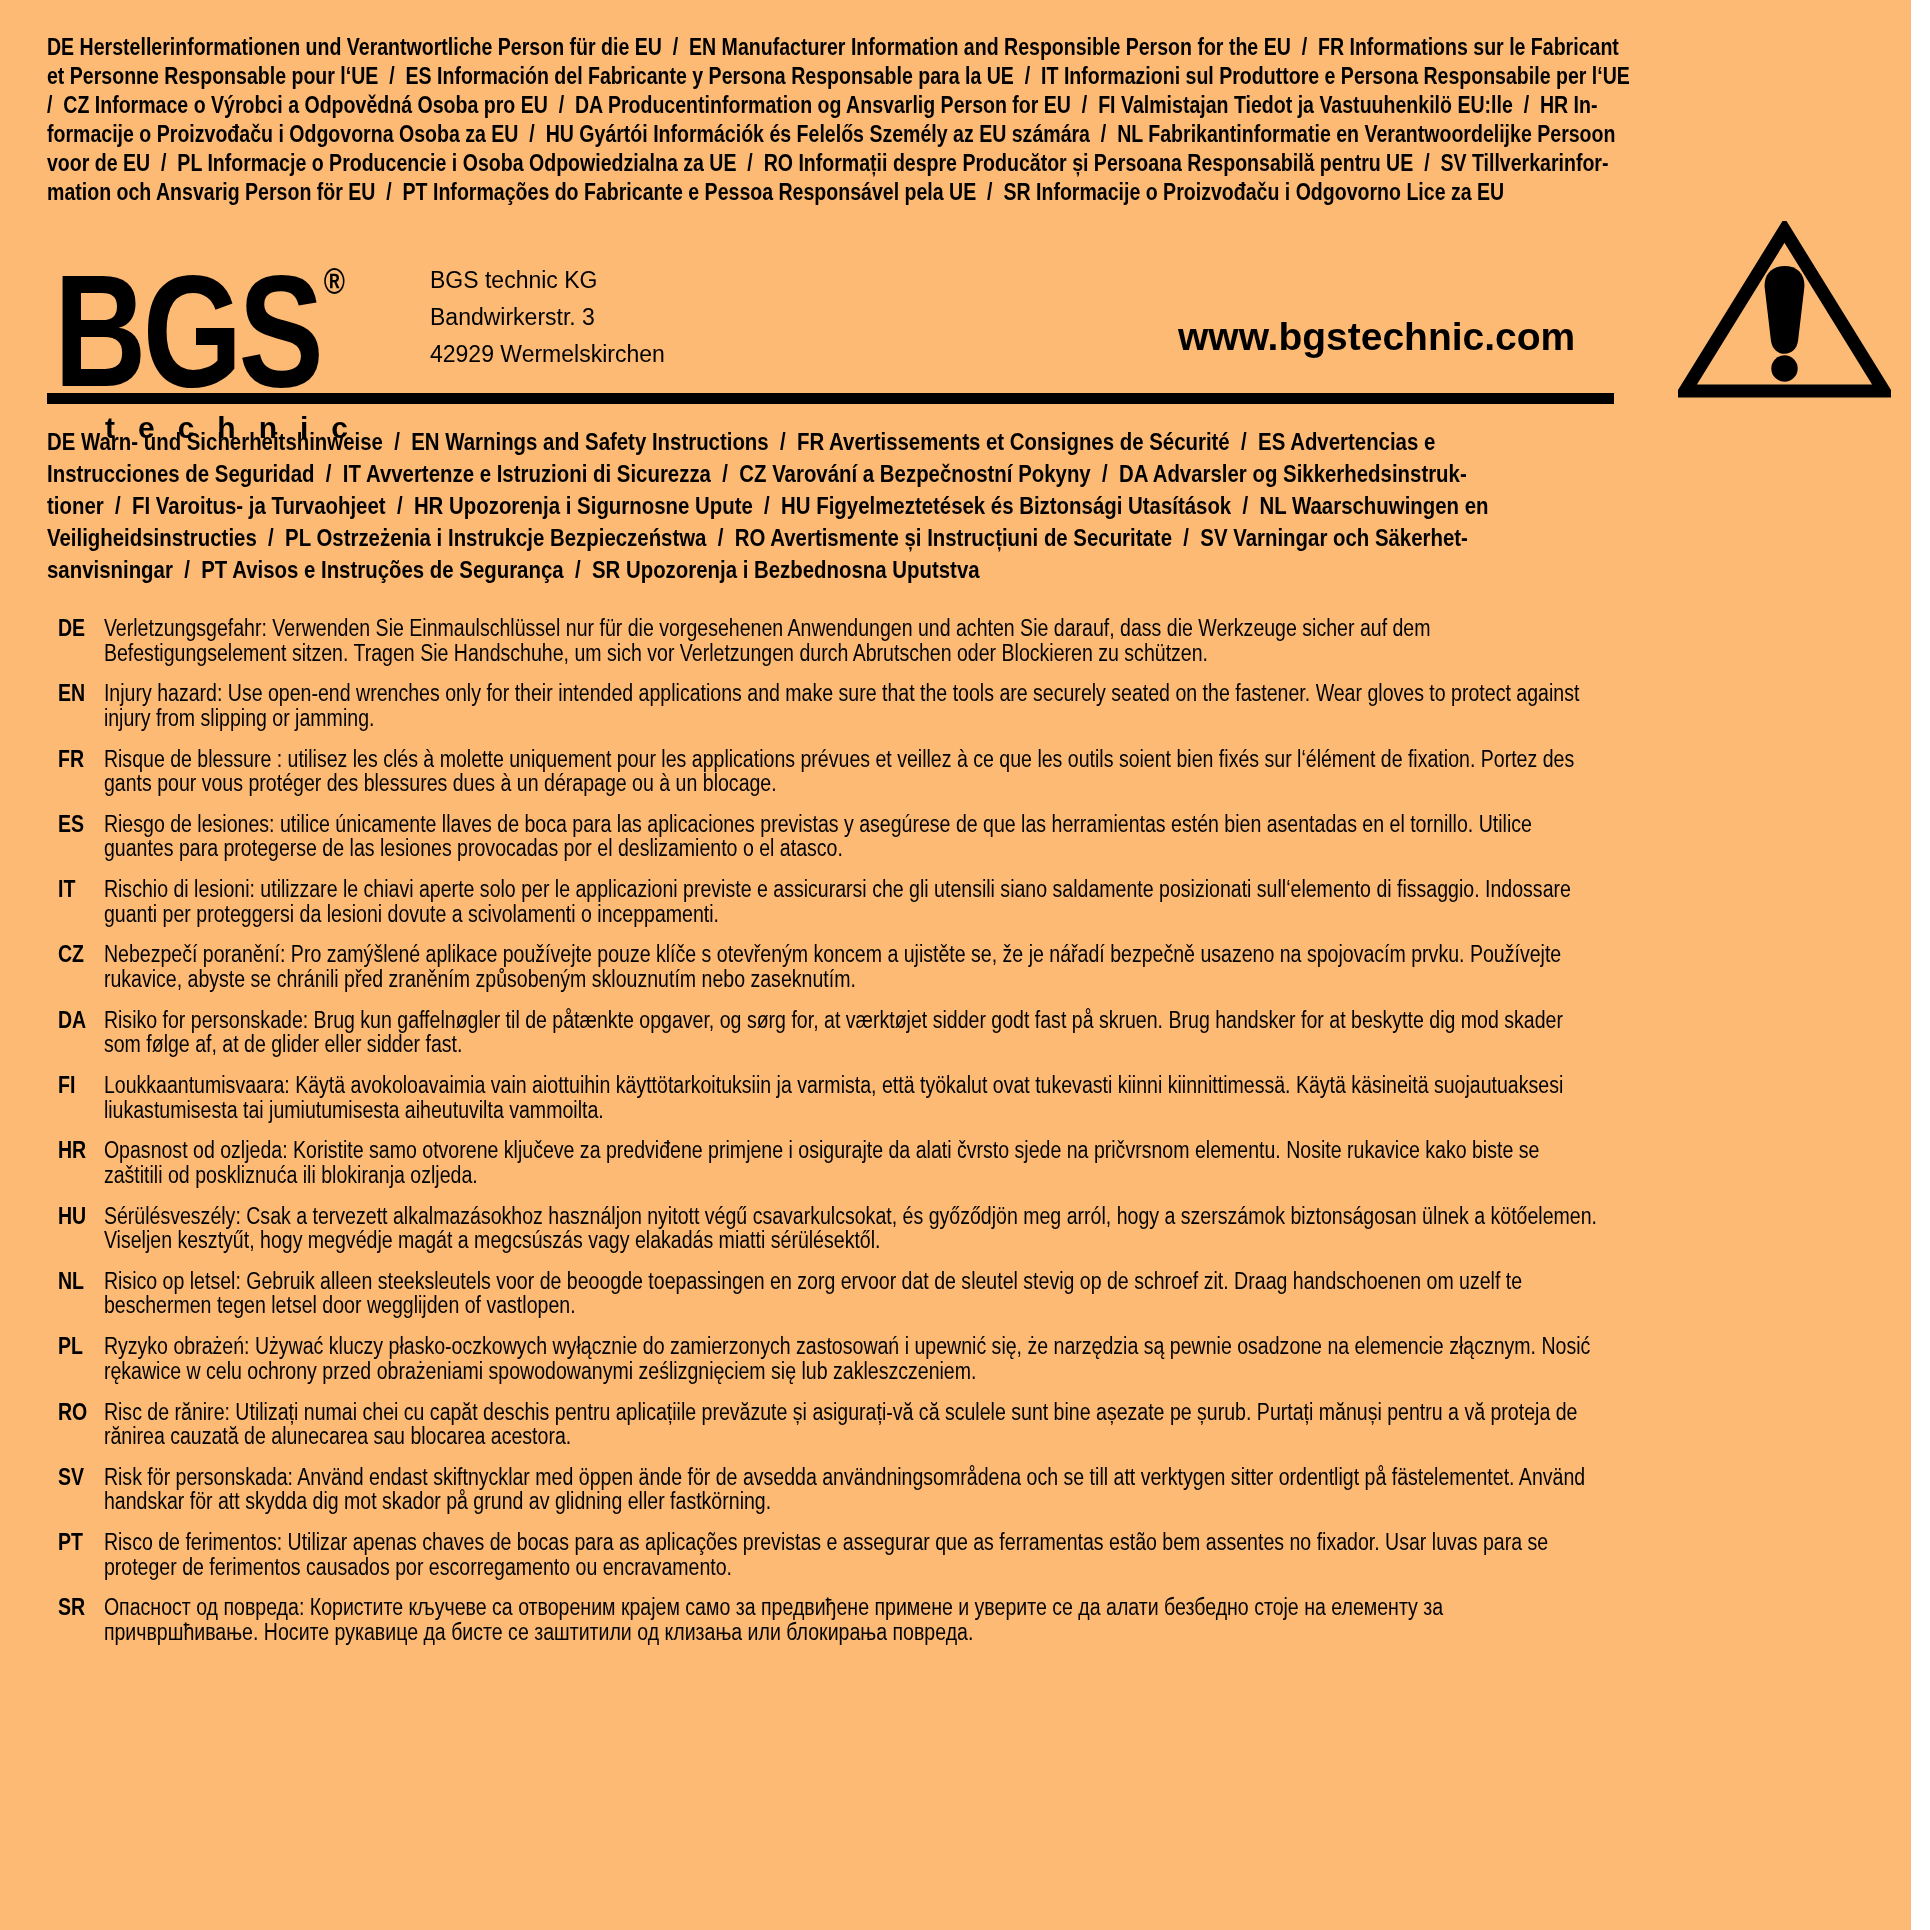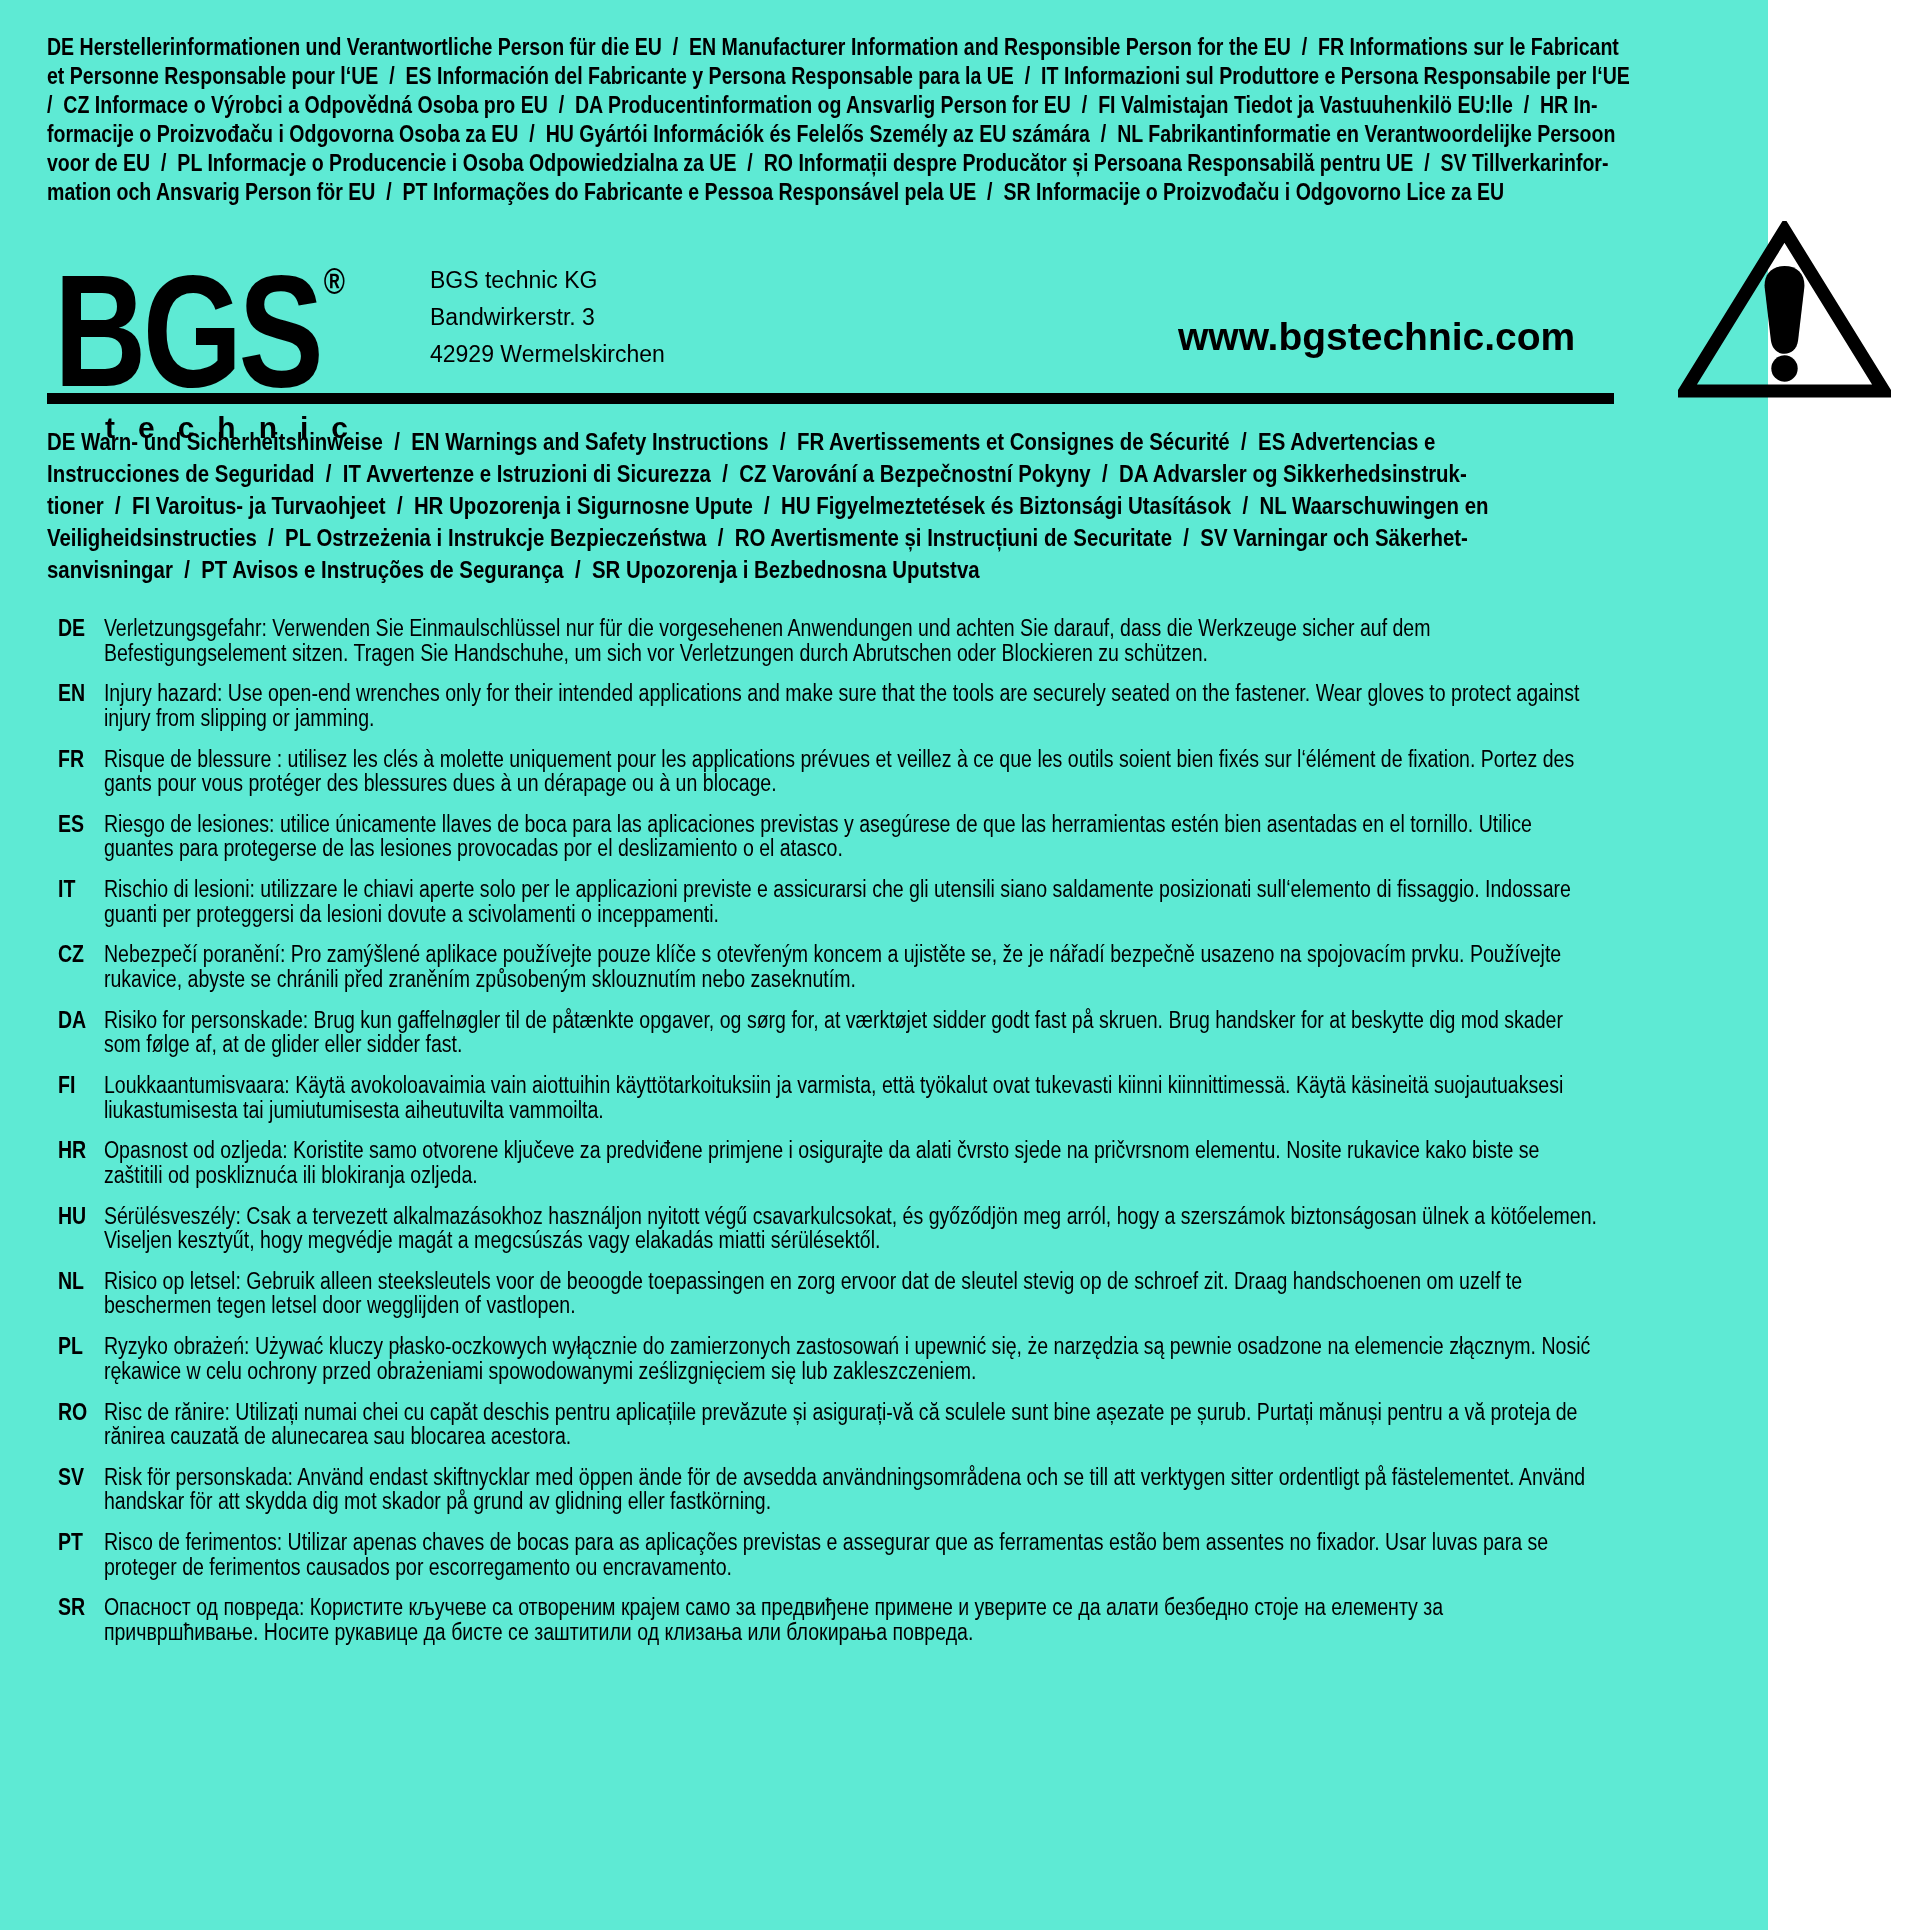--- a/index.html
+++ b/index.html
@@ -3,21 +3,21 @@
 <meta charset="utf-8">
 <style>
   html, body {
     margin: 0; padding: 0;
     width: 1930px; height: 1930px;
     background: #ffffff;
     font-family: "Liberation Sans", "DejaVu Sans", sans-serif;
     color: #000000;
     overflow: hidden;
   }
-  #page { position: relative; width: 1768px; height: 1930px; background: #5eead4; }
+  #page { position: relative; width: 1911px; height: 1930px; background: #fdba74; }
 
   .condensed { transform: scaleX(0.85); transform-origin: 0 0; }
 
   .top-header {
     position: absolute; left: 47px; top: 33px;
     width: 2218px;
     font-size: 23px; font-weight: bold; line-height: 29px;
     white-space: pre-wrap;
   }
 

